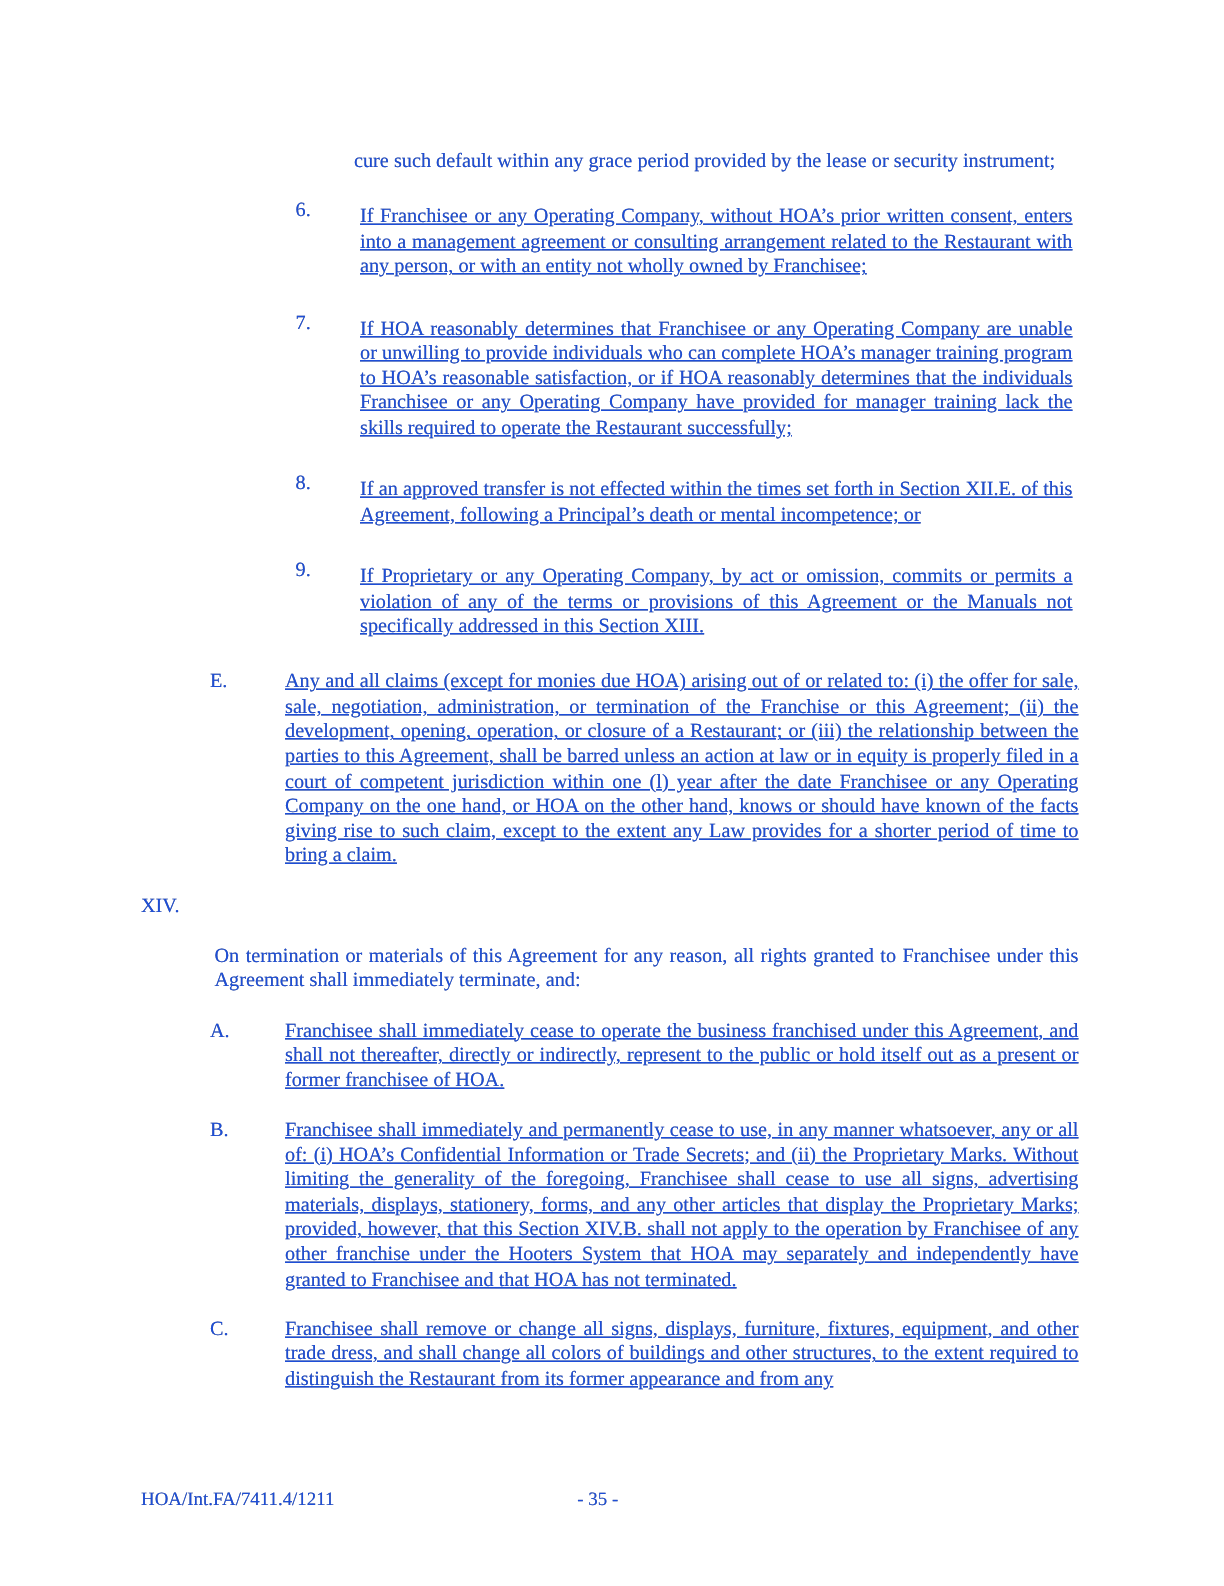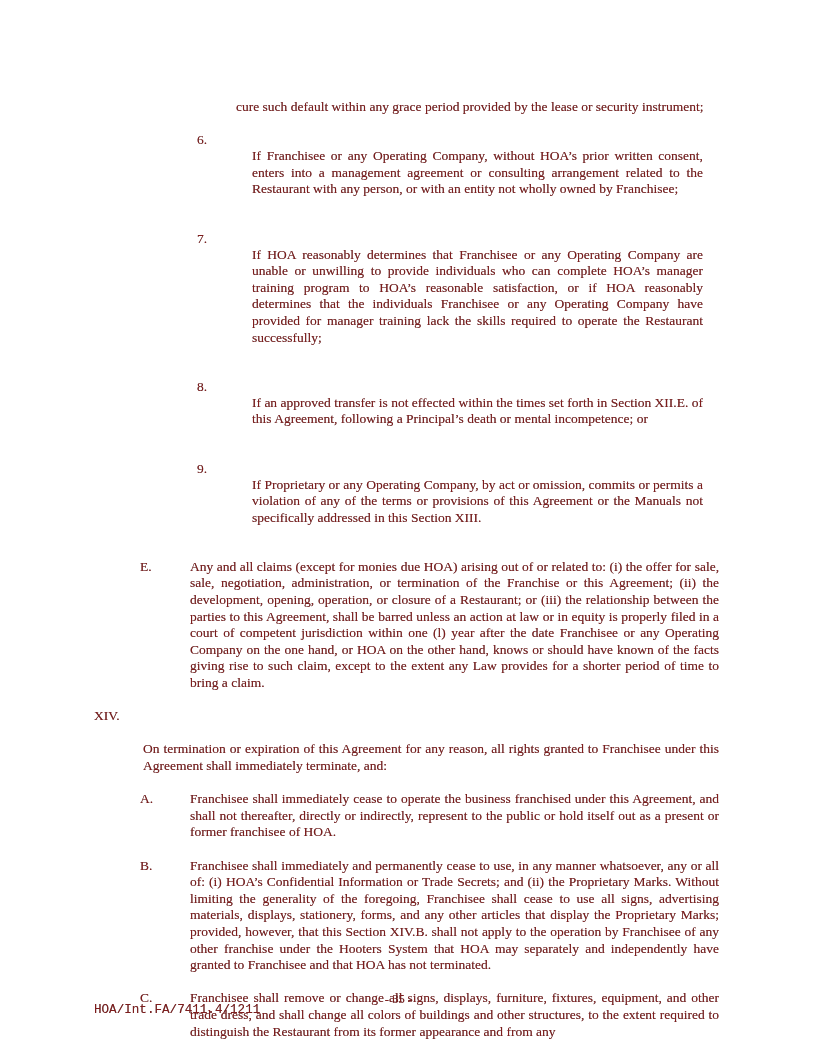--- a/index.html
+++ b/index.html
@@ -8,21 +8,21 @@
     background: #ffffff;
   }
   .page {
     position: relative;
     width: 816px;
     height: 1057px;
     background: #ffffff;
     font-family: "Liberation Serif", "DejaVu Serif", serif;
     font-size: 13.5px;
     line-height: 16.6px;
-    color: #7f1d1d;
+    color: #1d4ed8;
     overflow: hidden;
     text-shadow: 0 0 0.4px rgba(20,20,20,0.55);
   }
   .content {
     position: absolute;
     left: 94px;
     top: 99px;
     width: 625px;
   }
   .para {
@@ -38,37 +38,39 @@
     display: flex;
     margin-left: 103px;
     margin-bottom: 16.6px;
   }
   .num-label {
     width: 39px;
     flex-shrink: 0;
   }
   .num-text {
     flex: 1;
-    margin: 16px;
+    margin: 4px;
     text-align: justify;
+    text-decoration: underline;
   }
   
   .letter-item {
     display: flex;
     margin-left: 46px;
     margin-bottom: 16.6px;
   }
   .letter-label {
     width: 50px;
     flex-shrink: 0;
   }
   .letter-text {
     flex: 1;
     margin: 0;
     text-align: justify;
+    text-decoration: underline;
   }
   
   .section-heading {
     display: flex;
     margin: 0 0 16.6px 0;
   }
   .roman-label {
     width: 49px;
     flex-shrink: 0;
   }
@@ -84,22 +86,21 @@
     position: absolute;
     left: 94px;
     top: 992px;
     width: 625px;
     font-size: 12.6px;
     line-height: 15px;
   }
   .footer-left {
     position: absolute;
     left: 0;
-    top: 11px;
-    font-family: Liberation Mono, monospace;
+    top: 0;
   }
   .footer-center {
     position: absolute;
     left: 0;
     right: 16px;
     top: 0;
     text-align: center;
   }
 </style>
 </head>
@@ -132,21 +133,21 @@
 
     <div class="letter-item">
       <span class="letter-label">E.</span>
       <p class="letter-text">Any and all claims (except for monies due HOA) arising out of or related to: (i) the offer for sale, sale, negotiation, administration, or termination of the Franchise or this Agreement; (ii) the development, opening, operation, or closure of a Restaurant; or (iii) the relationship between the parties to this Agreement, shall be barred unless an action at law or in equity is properly filed in a court of competent jurisdiction within one (l) year after the date Franchisee or any Operating Company on the one hand, or HOA on the other hand, knows or should have known of the facts giving rise to such claim, except to the extent any Law provides for a shorter period of time to bring a claim.</p>
     </div>
 
     <div class="section-heading">
       <span class="roman-label">XIV.</span>
     </div>
 
-    <p class="para intro-para">On termination or expiration of this Agreement for any reason, all rights granted to Franchisee under this Agreement shall immediately terminate, and:</p>
+    <p class="para intro-para">On termination or materials of this Agreement for any reason, all rights granted to Franchisee under this Agreement shall immediately terminate, and:</p>
 
     <div class="letter-item">
       <span class="letter-label">A.</span>
       <p class="letter-text">Franchisee shall immediately cease to operate the business franchised under this Agreement, and shall not thereafter, directly or indirectly, represent to the public or hold itself out as a present or former franchisee of HOA.</p>
     </div>
 
     <div class="letter-item">
       <span class="letter-label">B.</span>
       <p class="letter-text">Franchisee shall immediately and permanently cease to use, in any manner whatsoever, any or all of: (i) HOA’s Confidential Information or Trade Secrets; and (ii) the Proprietary Marks.  Without limiting the generality of the foregoing, Franchisee shall cease to use all signs, advertising materials, displays, stationery, forms, and any other articles that display the Proprietary Marks; provided, however, that this Section XIV.B. shall not apply to the operation by Franchisee of any other franchise under the Hooters System that HOA may separately and independently have granted to Franchisee and that HOA has not terminated.</p>
     </div>

